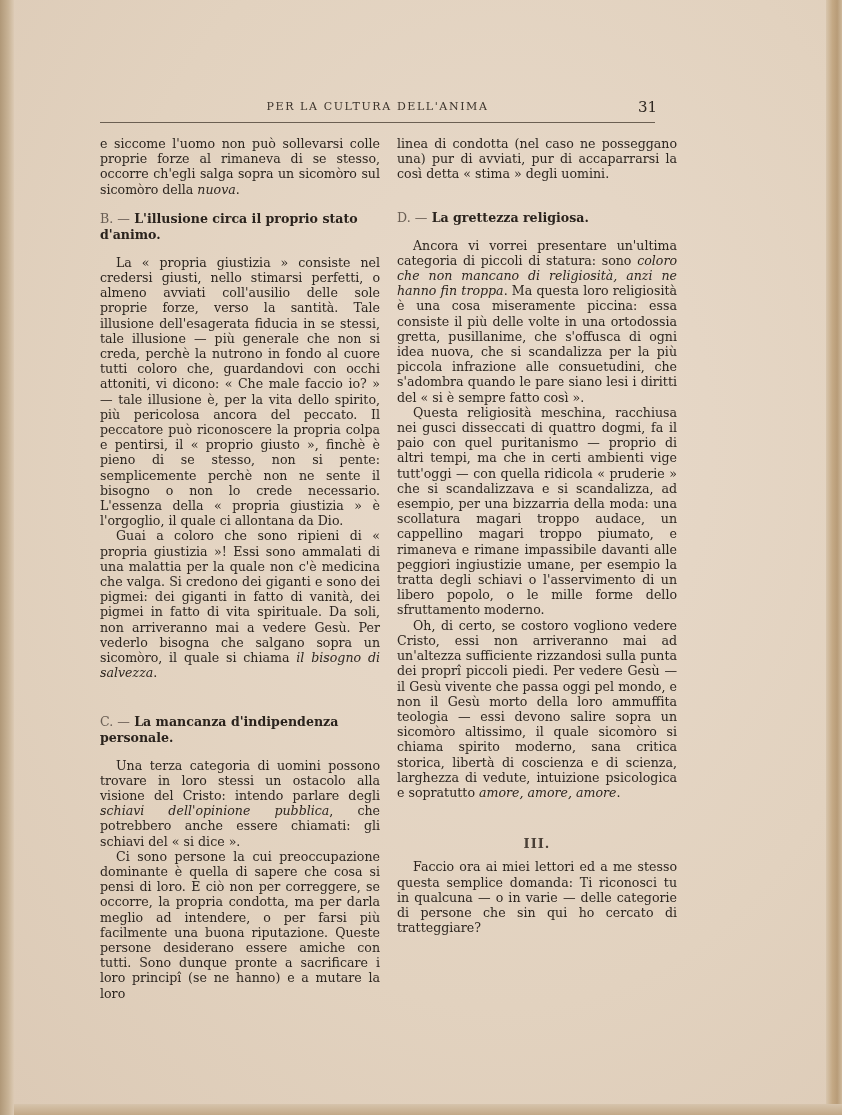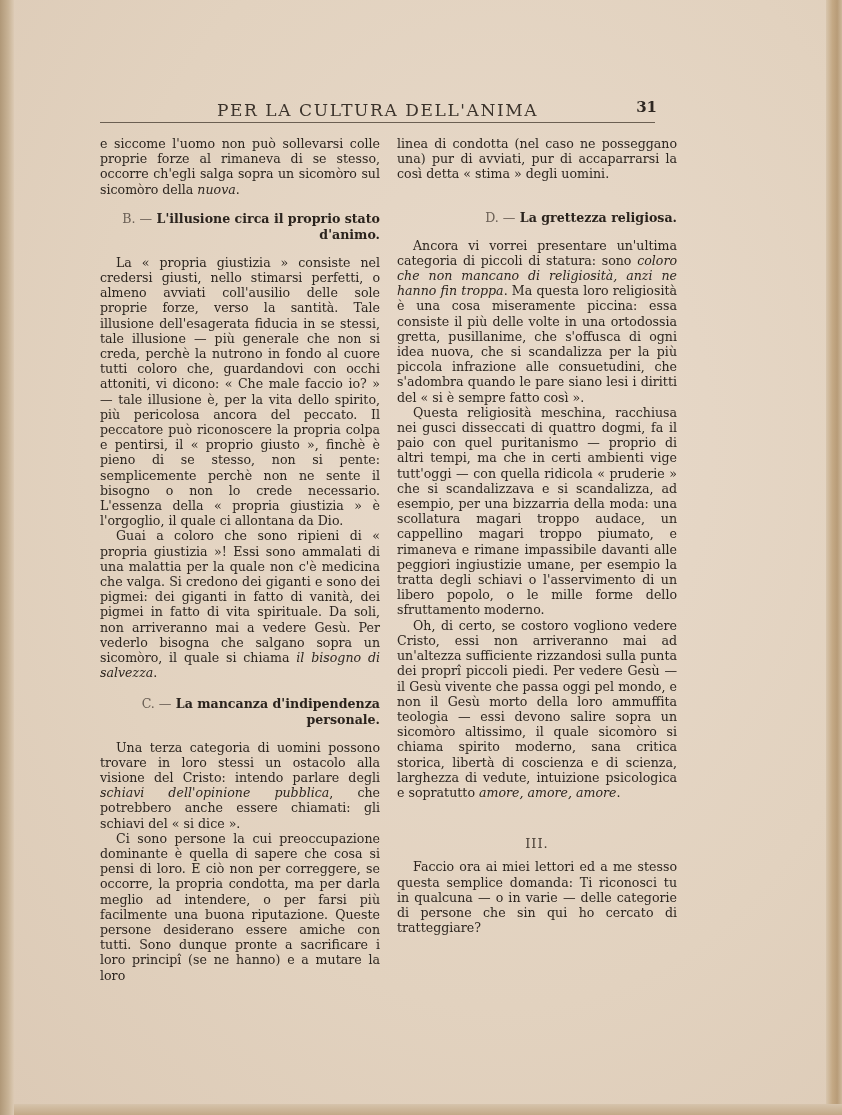--- a/index.html
+++ b/index.html
@@ -24,45 +24,46 @@
   }
   .page-edge-bottom {
     position:absolute; left:14px; top:1104px; width:828px; height:11px;
     background:linear-gradient(180deg,#d6c4ac 0%,#c2a887 100%);
   }
   .header {
     position:absolute; left:100px; top:100px; width:555px; height:20px;
   }
   .header-title {
     position:absolute; left:0; right:0; top:0; text-align:center;
-    font-size:17px; letter-spacing:1.6px; color:#3b332b;
+    font-size:11px; letter-spacing:1.6px; color:#3b332b;
   }
   .page-number {
-    position:absolute; right:-2px; top:-2px; font-size:15px; color:#2f2822;font-weight:bold;
+    position:absolute; right:-2px; top:-2px; font-size:15px; color:#2f2822;
   }
   .header-rule {
     position:absolute; left:100px; top:122px; width:555px; height:1px;
     background:#6b5f52;
   }
   .col {
     position:absolute; top:136px; width:280px;
     color:#2c251f; font-size:12.6px; line-height:15.2px;
   }
   .col-left { left:100px; }
   .col-right { left:397px; }
   .p { margin:0; text-align:justify; text-indent:0; }
   .p.ind { text-indent:16px; }
   .h {
-    text-align:right; font-weight:bold; font-size:12.6px; line-height:16px;
+    text-align:left; font-weight:bold; font-size:12.6px; line-height:16px;
     margin:16px 0 12px 0; color:#2a231d;
   }
   .h .lbl { font-weight:normal; color:#6a5f55; }
   .sec {
     text-align:center; font-size:13px; color:#4a4037; letter-spacing:1px;
     margin:36px 0 8px 0;
+    font-weight:bold;
   }
   em { font-style:italic; }
 </style>
 </head>
 <body>
 
 <div class="page-shadow-left"></div>
 <div class="page"></div>
 <div class="page-edge-right"></div>
 <div class="page-edge-bottom"></div>
@@ -77,21 +78,21 @@
   <p class="p"><span>e siccome l'uomo non può sollevarsi colle proprie forze al rimaneva di se stesso, occorre ch'egli salga sopra un sicomòro sul sicomòro della </span><em>nuova</em><span>.</span></p>
 
   <div class="h" style="margin-top:14px;">
     <span class="lbl">B. —</span>
     <span>L'illusione circa il proprio stato d'animo.</span>
   </div>
 
   <p class="p ind">La « propria giustizia » consiste nel credersi giusti, nello stimarsi perfetti, o almeno avviati coll'ausilio delle sole proprie forze, verso la santità. Tale illusione dell'esagerata fiducia in se stessi, tale illusione — più generale che non si creda, perchè la nutrono in fondo al cuore tutti coloro che, guardandovi con occhi attoniti, vi dicono: « Che male faccio io? » — tale illusione è, per la vita dello spirito, più pericolosa ancora del peccato. Il peccatore può riconoscere la propria colpa e pentirsi, il « proprio giusto », finchè è pieno di se stesso, non si pente: semplicemente perchè non ne sente il bisogno o non lo crede necessario. L'essenza della « propria giustizia » è l'orgoglio, il quale ci allontana da Dio.</p>
   <p class="p ind"><span>Guai a coloro che sono ripieni di « propria giustizia »! Essi sono ammalati di una malattia per la quale non c'è medicina che valga. Si credono dei giganti e sono dei pigmei: dei giganti in fatto di vanità, dei pigmei in fatto di vita spirituale. Da soli, non arriveranno mai a vedere Gesù. Per vederlo bisogna che salgano sopra un sicomòro, il quale si chiama </span><em>il bisogno di salvezza</em><span>.</span></p>
 
-  <div class="h" style="margin-top:15px;">
+  <div class="h" style="margin-top:33px;">
     <span class="lbl">C. —</span>
     <span>La mancanza d'indipendenza personale.</span>
   </div>
 
   <p class="p ind"><span>Una terza categoria di uomini possono trovare in loro stessi un ostacolo alla visione del Cristo: intendo parlare degli </span><em>schiavi dell'opinione pubblica</em><span>, che potrebbero anche essere chiamati: gli schiavi del « si dice ».</span></p>
   <p class="p ind">Ci sono persone la cui preoccupazione dominante è quella di sapere che cosa si pensi di loro. E ciò non per correggere, se occorre, la propria condotta, ma per darla meglio ad intendere, o per farsi più facilmente una buona riputazione. Queste persone desiderano essere amiche con tutti. Sono dunque pronte a sacrificare i loro principî (se ne hanno) e a mutare la loro</p>
 </div>
 
 <div class="col col-right">
   <p class="p">linea di condotta (nel caso ne posseggano una) pur di avviati, pur di accaparrarsi la così detta « stima » degli uomini.</p>

